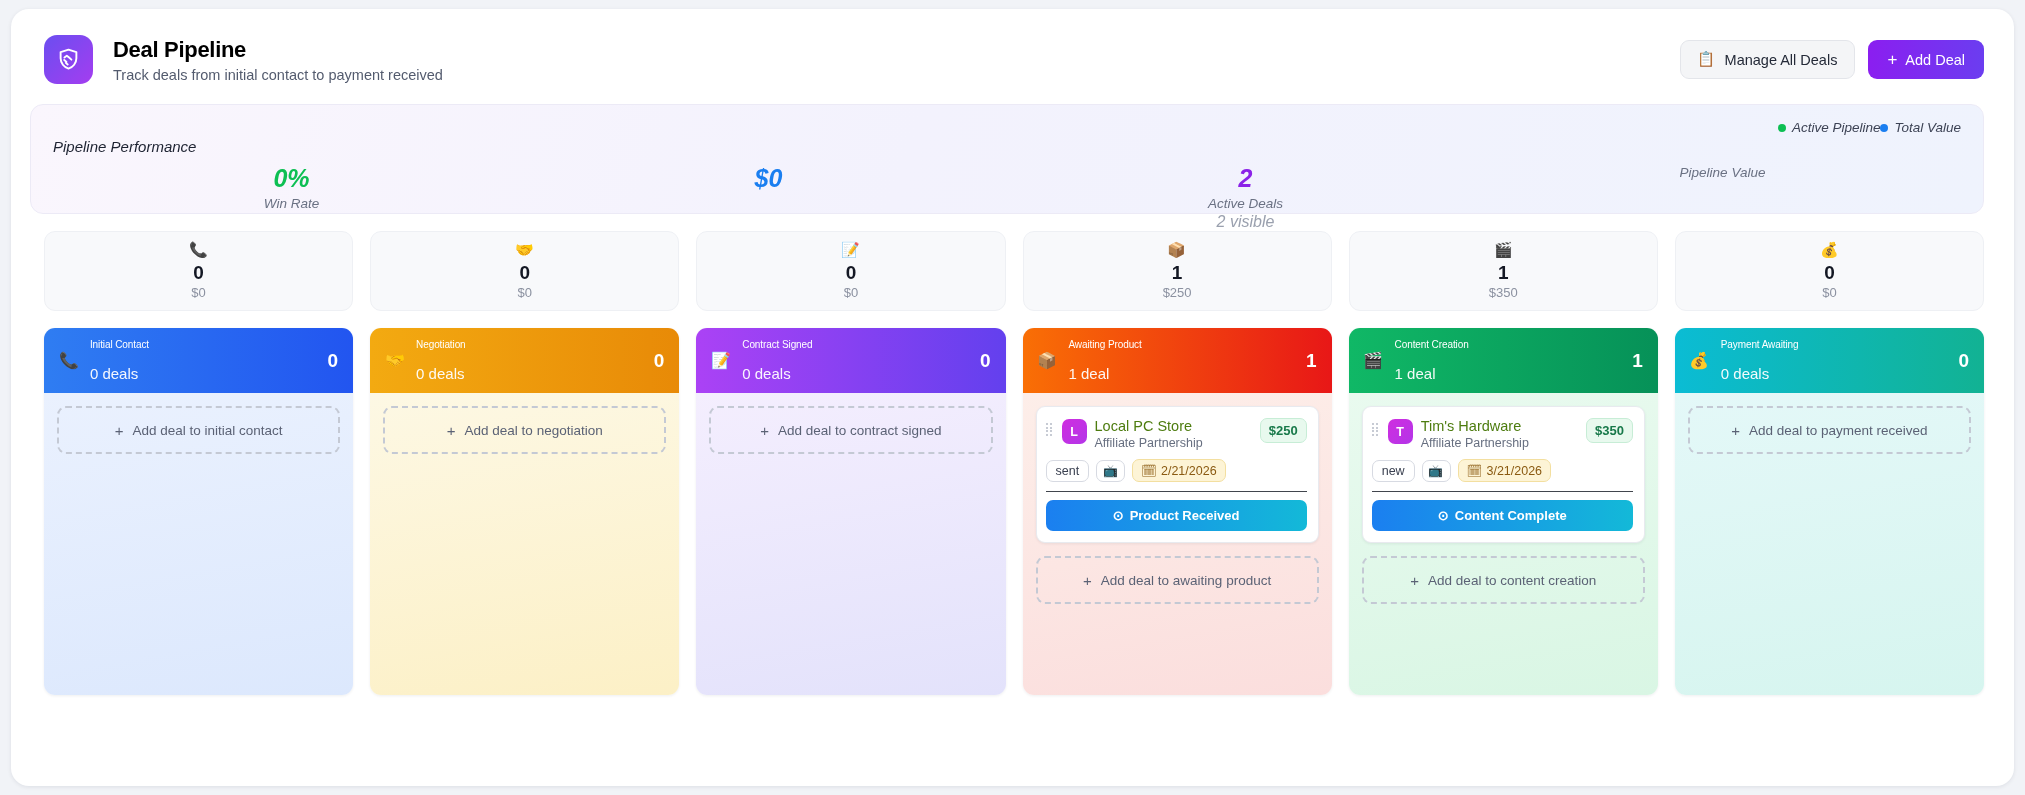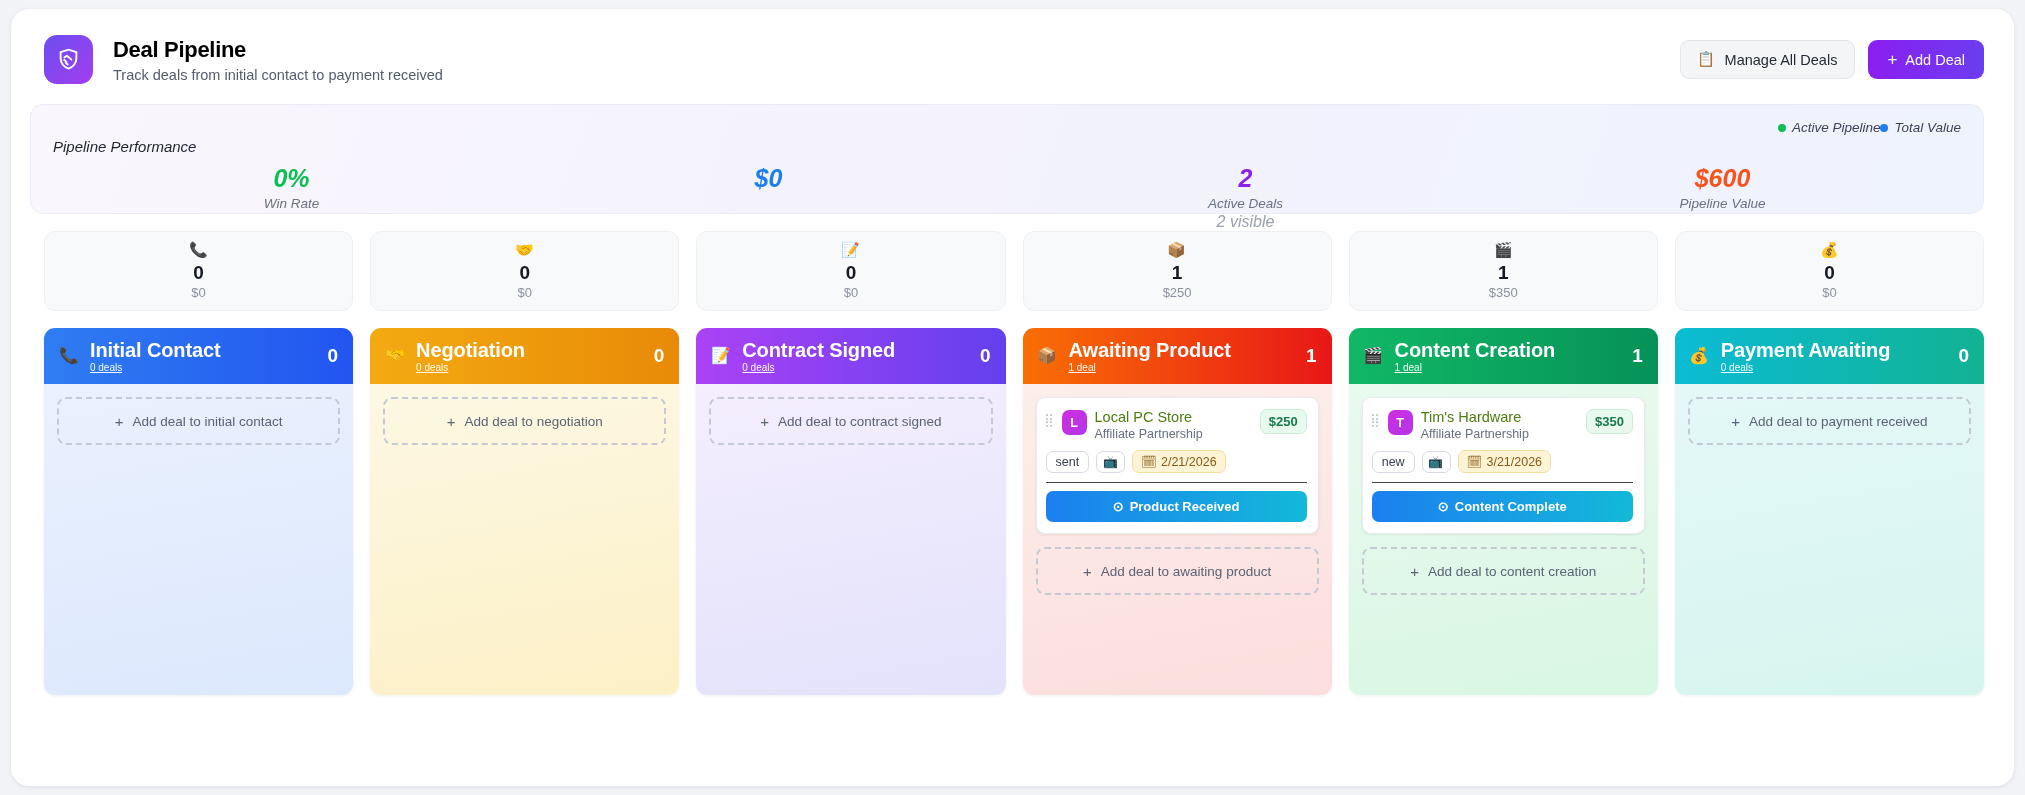--- a/index.html
+++ b/index.html
@@ -98,22 +98,22 @@
     flex: 1; border-radius: 11px; overflow: hidden;
     display: flex; flex-direction: column;
     box-shadow: 0 1px 3px rgba(16,24,40,.07);
   }
   .col-head {
     padding: 11px 15px; color: #fff;
     display: flex; align-items: center; gap: 11px;
   }
   .ch-icon { font-size: 16px; line-height: 1; }
   .ch-txt { flex: 1; }
-  .ch-name { font-size: 20px; font-weight: bold; letter-spacing: -.1px; }
-  .ch-deals { font-size: 10px; margin-top: 0; opacity: .95; text-decoration: underline; }
+  .ch-name { font-size: 10px; font-weight: normal; letter-spacing: -.1px; }
+  .ch-deals { font-size: 15px; margin-top: 15px; opacity: .95; }
   .ch-count { font-size: 19px; font-weight: bold; }
   .col-body { flex: 1; padding: 13px; display: flex; flex-direction: column; gap: 13px; }
 
   .deal {
     background: #fff; border: 1px solid #e8eaef; border-radius: 9px;
     padding: 11px 11px 11px 9px;
     box-shadow: 0 1px 3px rgba(16,24,40,.07);
   }
   .deal-top { display: flex; align-items: flex-start; gap: 8px; }
   .grip {
@@ -213,21 +213,20 @@
         </div>
         <div class="pstat">
           <div class="pval" style="color:#1a7ef0">$0</div>
         </div>
         <div class="pstat">
           <div class="pval" style="color:#8b22e8">2</div>
           <div class="plabel">Active Deals</div>
           <div class="psub">2 visible</div>
         </div>
         <div class="pstat">
-          <div class="pval" style="color:#f8531a">$600</div>
           <div class="plabel">Pipeline Value</div>
         </div>
       </div>
   </div>
 
   <div class="stats" id="stage-stats">
       <div class="stat">
         <div class="stat-icon">📞</div>
         <div class="stat-count">0</div>
         <div class="stat-amt">$0</div>

